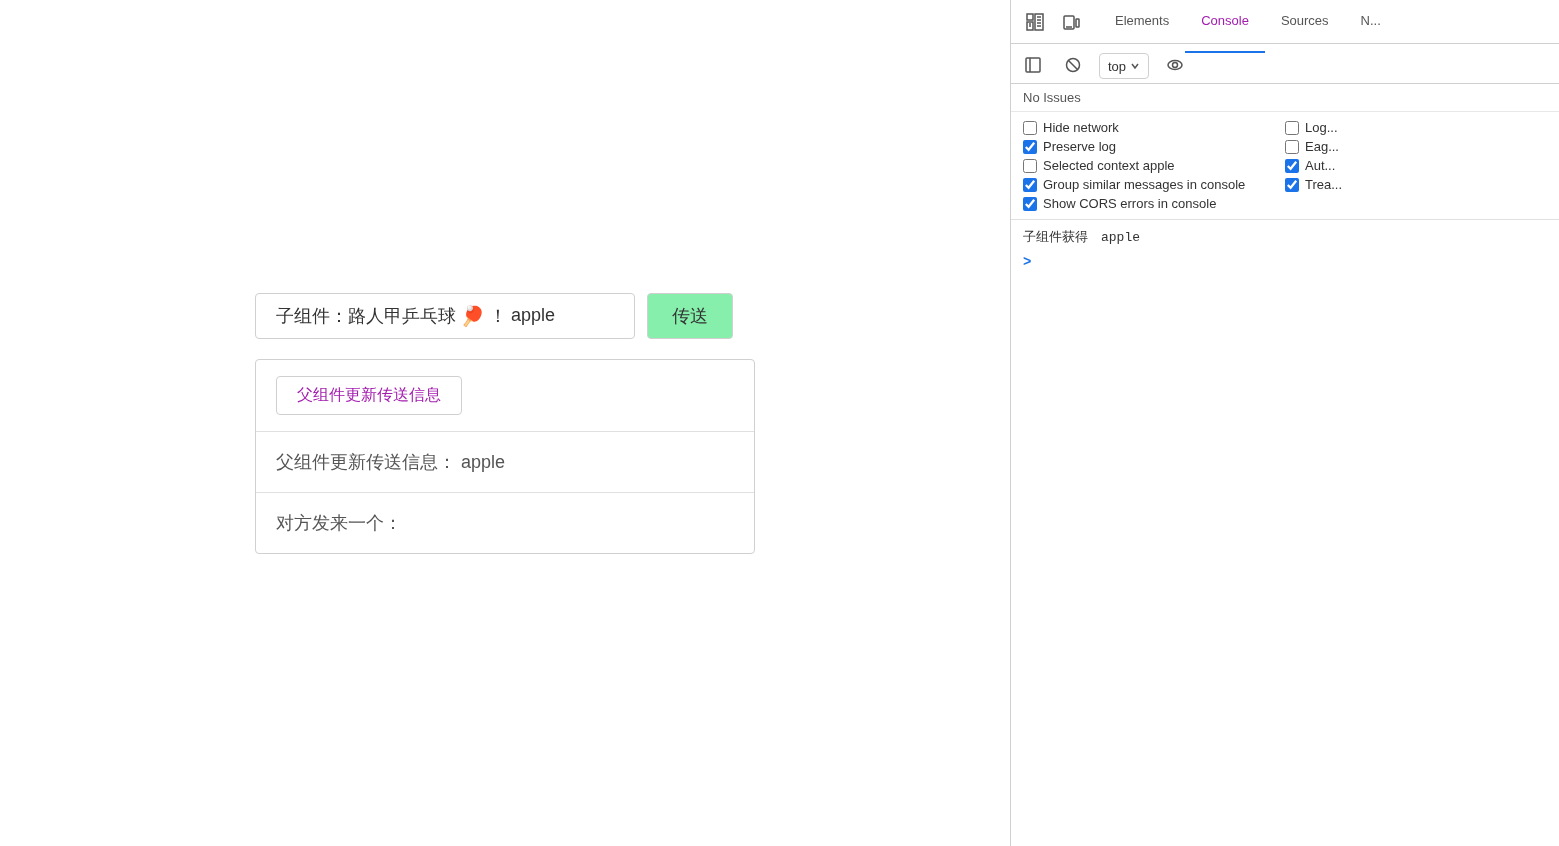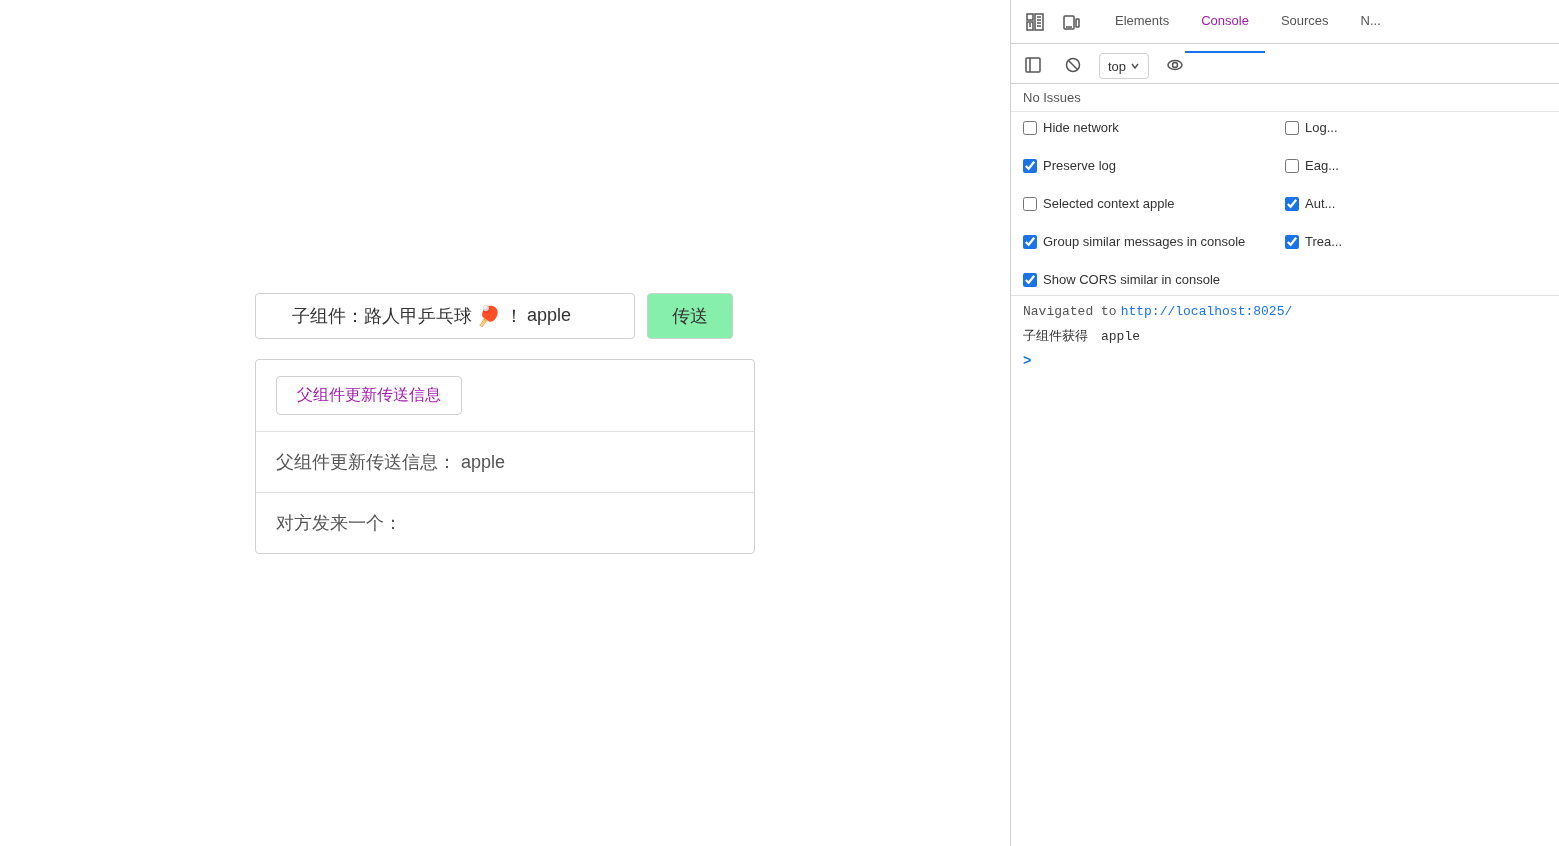--- a/index.html
+++ b/index.html
@@ -31,21 +31,21 @@
 
     .child-component-row {
       display: flex;
       align-items: center;
       gap: 12px;
     }
 
     .child-text-box {
       border: 1px solid #d0d0d0;
       border-radius: 4px;
-      padding: 10px 36px;
+      padding: 10px 20px;
       font-size: 18px;
       color: #333;
       background: #fff;
       display: flex;
       align-items: center;
       gap: 4px;
       min-width: 380px;
     }
 
     .emoji-ping-pong {
@@ -211,21 +211,21 @@
       color: #555;
       border-bottom: 1px solid #e8e8e8;
     }
 
     
     .options-panel {
       padding: 8px 12px;
       border-bottom: 1px solid #e0e0e0;
       display: flex;
       flex-direction: column;
-      gap: 23px;
+      gap: 4px;
     }
 
     .option-row {
       display: flex;
       align-items: center;
       gap: 8px;
     }
 
     .checkbox-item {
       display: flex;
@@ -491,31 +491,27 @@
         <label class="checkbox-item">
           <input type="checkbox" checked="" style="">
           <span>Trea...</span>
         </label>
       </div>
     </div>
 
     <div class="option-row">
       <label class="checkbox-item">
         <input type="checkbox" checked="" style="">
-        <span>Show CORS similar in console</span>
+        <span>Show CORS errors in console</span>
       </label>
     </div>
   </div>
 
   <div class="console-output">
 
-    <div class="console-navigated">
-      <span>Navigated to</span>
-      <a class="console-link" href="#">http://localhost:8025/</a>
-    </div>
 
     <div class="console-log-entry">
       <span>子组件获得</span>
       <span class="console-log-value">apple</span>
     </div>
 
     <div class="console-prompt-row">
       <span class="prompt-chevron">&gt;</span>
     </div>
 

